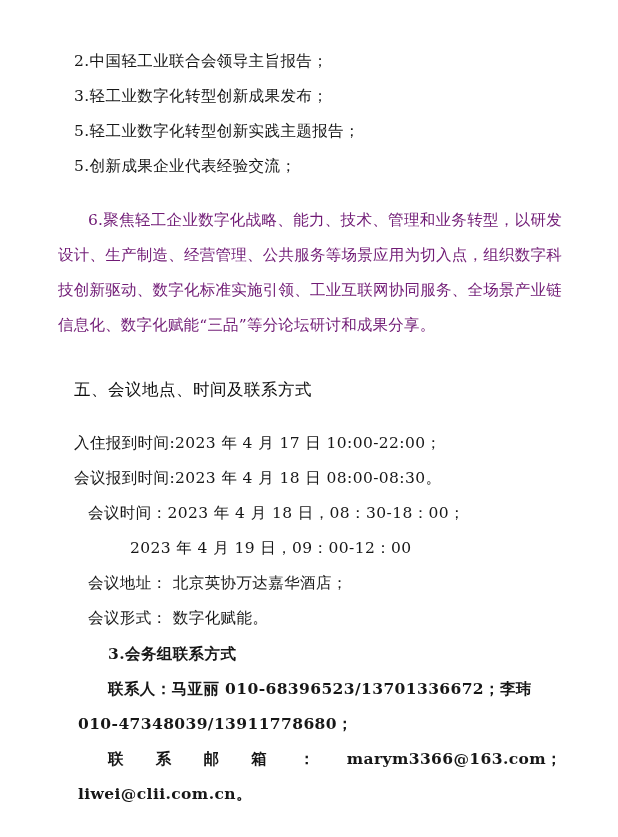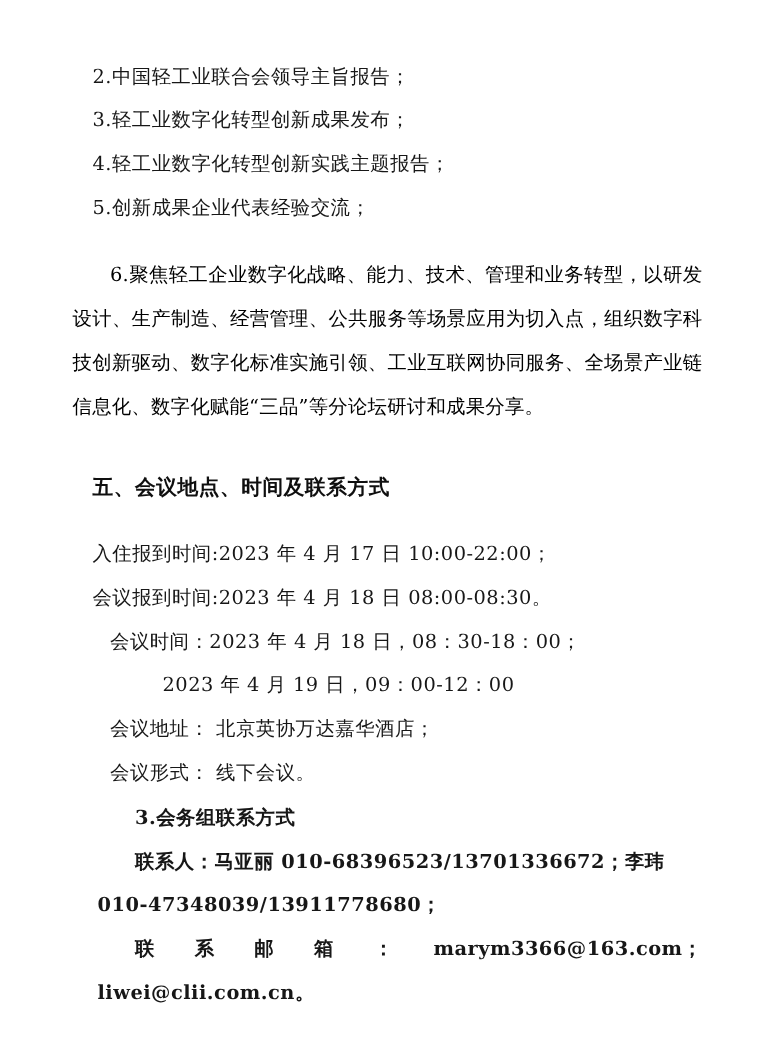--- a/index.html
+++ b/index.html
@@ -39,62 +39,62 @@
   .indent3 {
     text-indent: 44px;
   }
   .flow {
     font-size: 15.5px;
     line-height: 35px;
     letter-spacing: 0.2px;
     text-align: justify;
     text-justify: inter-ideograph;
     text-indent: 30px;
-    color: #000000;
+    color: #701a75;
   }
   .heading {
     font-size: 16.5px;
-    font-weight: bold;
+    font-weight: normal;
     line-height: 38px;
     letter-spacing: 0.5px;
     text-indent: 16px;
     color: #0f0f0f;
     margin-top: 6px;
   }
   .bold {
     font-weight: bold;
     margin-left: 20px;
   }
   .spacer-sm { height: 3px; }
   .spacer-md { height: 7px; }
 </style>
 </head>
 <body>
 
 <div class="page">
 
   <p class="para indent1">2.中国轻工业联合会领导主旨报告；</p>
   <p class="para indent1">3.轻工业数字化转型创新成果发布；</p>
-  <p class="para indent1">4.轻工业数字化转型创新实践主题报告；</p>
+  <p class="para indent1">5.轻工业数字化转型创新实践主题报告；</p>
   <p class="para indent1">5.创新成果企业代表经验交流；</p>
 
   <div class="spacer-sm"></div>
 
   <p class="flow">6.聚焦轻工企业数字化战略、能力、技术、管理和业务转型，以研发设计、生产制造、经营管理、公共服务等场景应用为切入点，组织数字科技创新驱动、数字化标准实施引领、工业互联网协同服务、全场景产业链信息化、数字化赋能“三品”等分论坛研讨和成果分享。</p>
 
   <div class="spacer-md"></div>
 
   <p class="heading">五、会议地点、时间及联系方式</p>
 
   <p class="para indent1">入住报到时间:2023 年 4 月 17 日 10:00-22:00；</p>
   <p class="para indent1">会议报到时间:2023 年 4 月 18 日 08:00-08:30。</p>
 
   <p class="para indent2">会议时间：2023 年 4 月 18 日，08：30-18：00；</p>
   <p class="para indent3" style="text-indent:72px">2023 年 4 月 19 日，09：00-12：00</p>
   <p class="para indent2">会议地址： 北京英协万达嘉华酒店；</p>
-  <p class="para indent2">会议形式： 线下会议。</p>
+  <p class="para indent2">会议形式： 数字化赋能。</p>
 
   <p class="para bold indent2">3.会务组联系方式</p>
   <p class="para bold indent2">联系人：马亚丽 010-68396523/13701336672；李玮</p>
   <p class="para bold">010-47348039/13911778680；</p>
   <p class="para bold indent2">联系邮箱：marym3366@163.com；liwei@clii.com.cn。</p>
 
 </div>
 
 </body></html>

